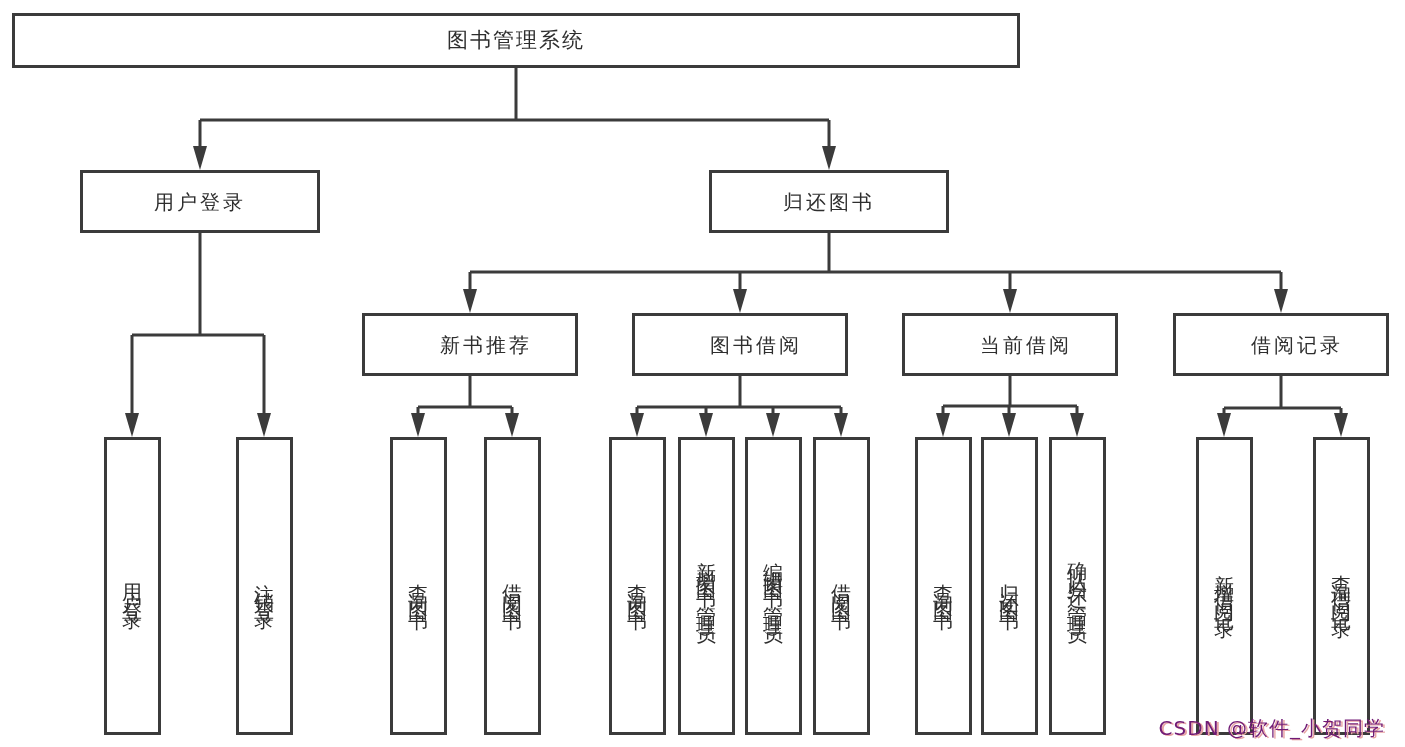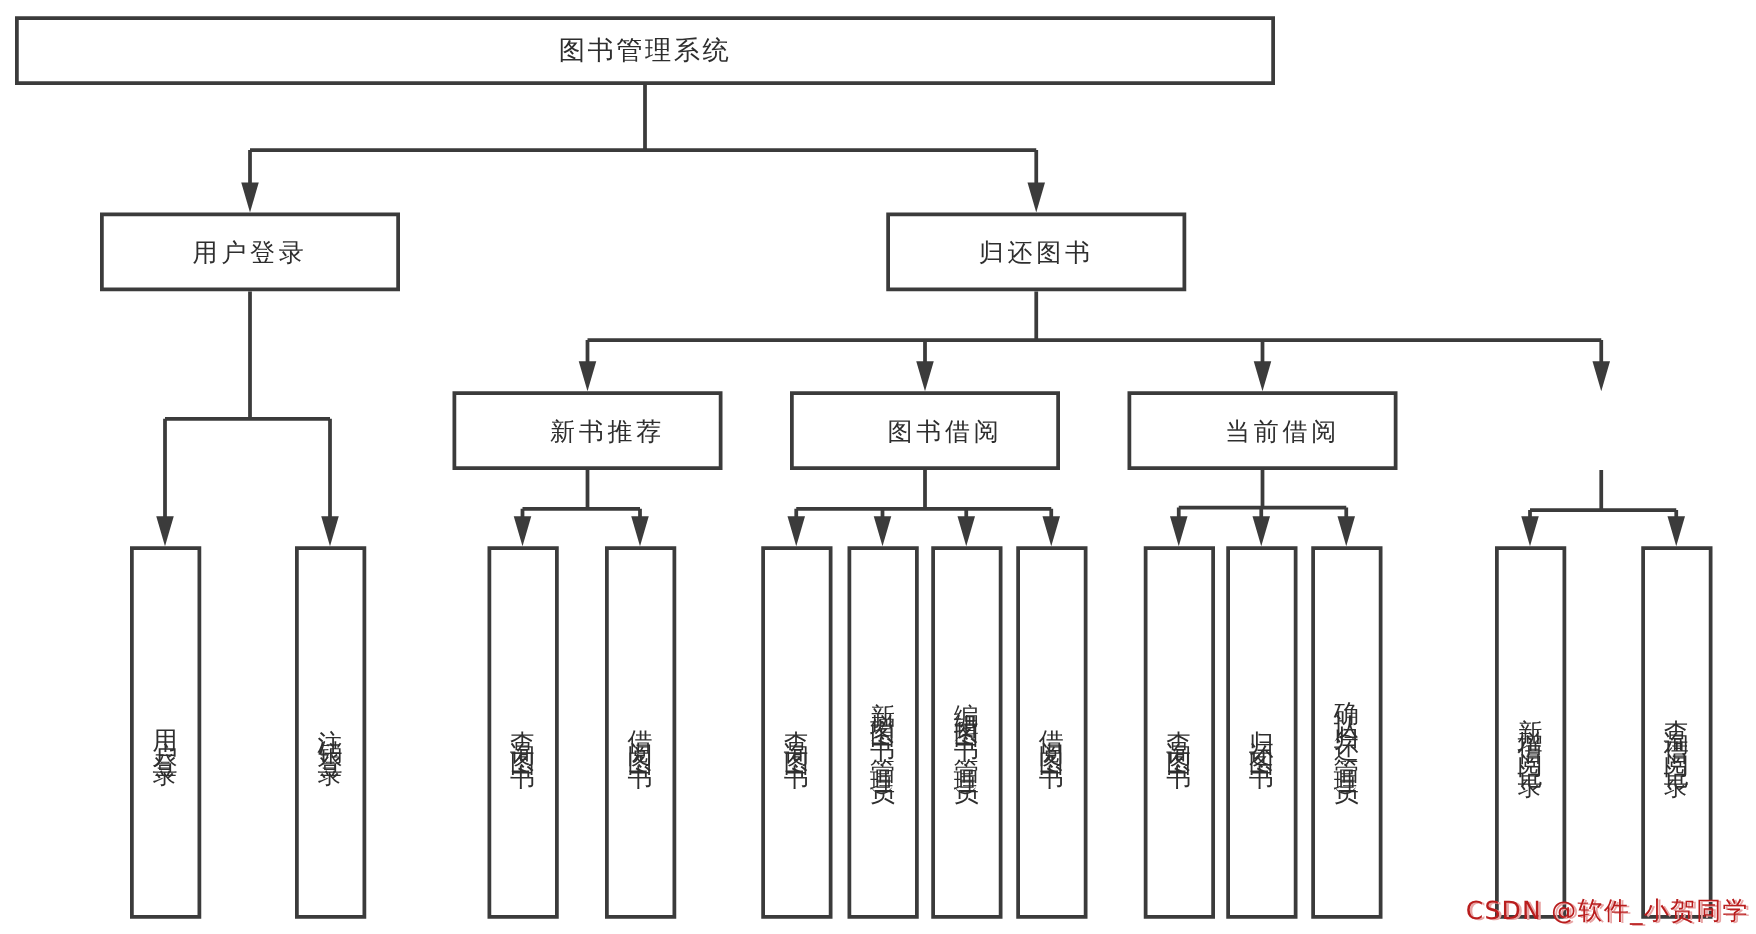--- a/index.html
+++ b/index.html
@@ -44,24 +44,24 @@
   .box.leaf { width: 57px; height: 298px; top: 437px; }
   .box.leaf span {
     writing-mode: vertical-rl;
     text-orientation: mixed;
     font-size: 20px;
     line-height: 1;
     letter-spacing: 9px;
   }
   #watermark {
     position: absolute;
-    right: 6px;
+    right: 20px;
     bottom: 5px;
     font-size: 20px;
-    color: #b91c1c;
+    color: #701a75;
     text-shadow: 2px 1px 0 #e8a4a4;
     letter-spacing: 1px;
     white-space: nowrap;
   }
 </style>
 </head>
 <body>
 
 <div id="stage">
 
@@ -121,20 +121,23 @@
 
   <div class="box lv3 h" style="left:362px">
     <span>新书推荐</span>
   </div>
   <div class="box lv3 h" style="left:902px">
     <span>当前借阅</span>
   </div>
   <div class="box lv3 h" style="left:632px">
     <span>图书借阅</span>
   </div>
+  <div class="box lv3 h" style="left:1173px">
+    <span>借阅记录</span>
+  </div>
 
   <div class="box leaf" style="left:104px">
     <span>用户登录</span>
   </div>
   <div class="box leaf" style="left:236px">
     <span>注销登录</span>
   </div>
 
   <div class="box leaf" style="left:390px">
     <span>查询图书</span>

